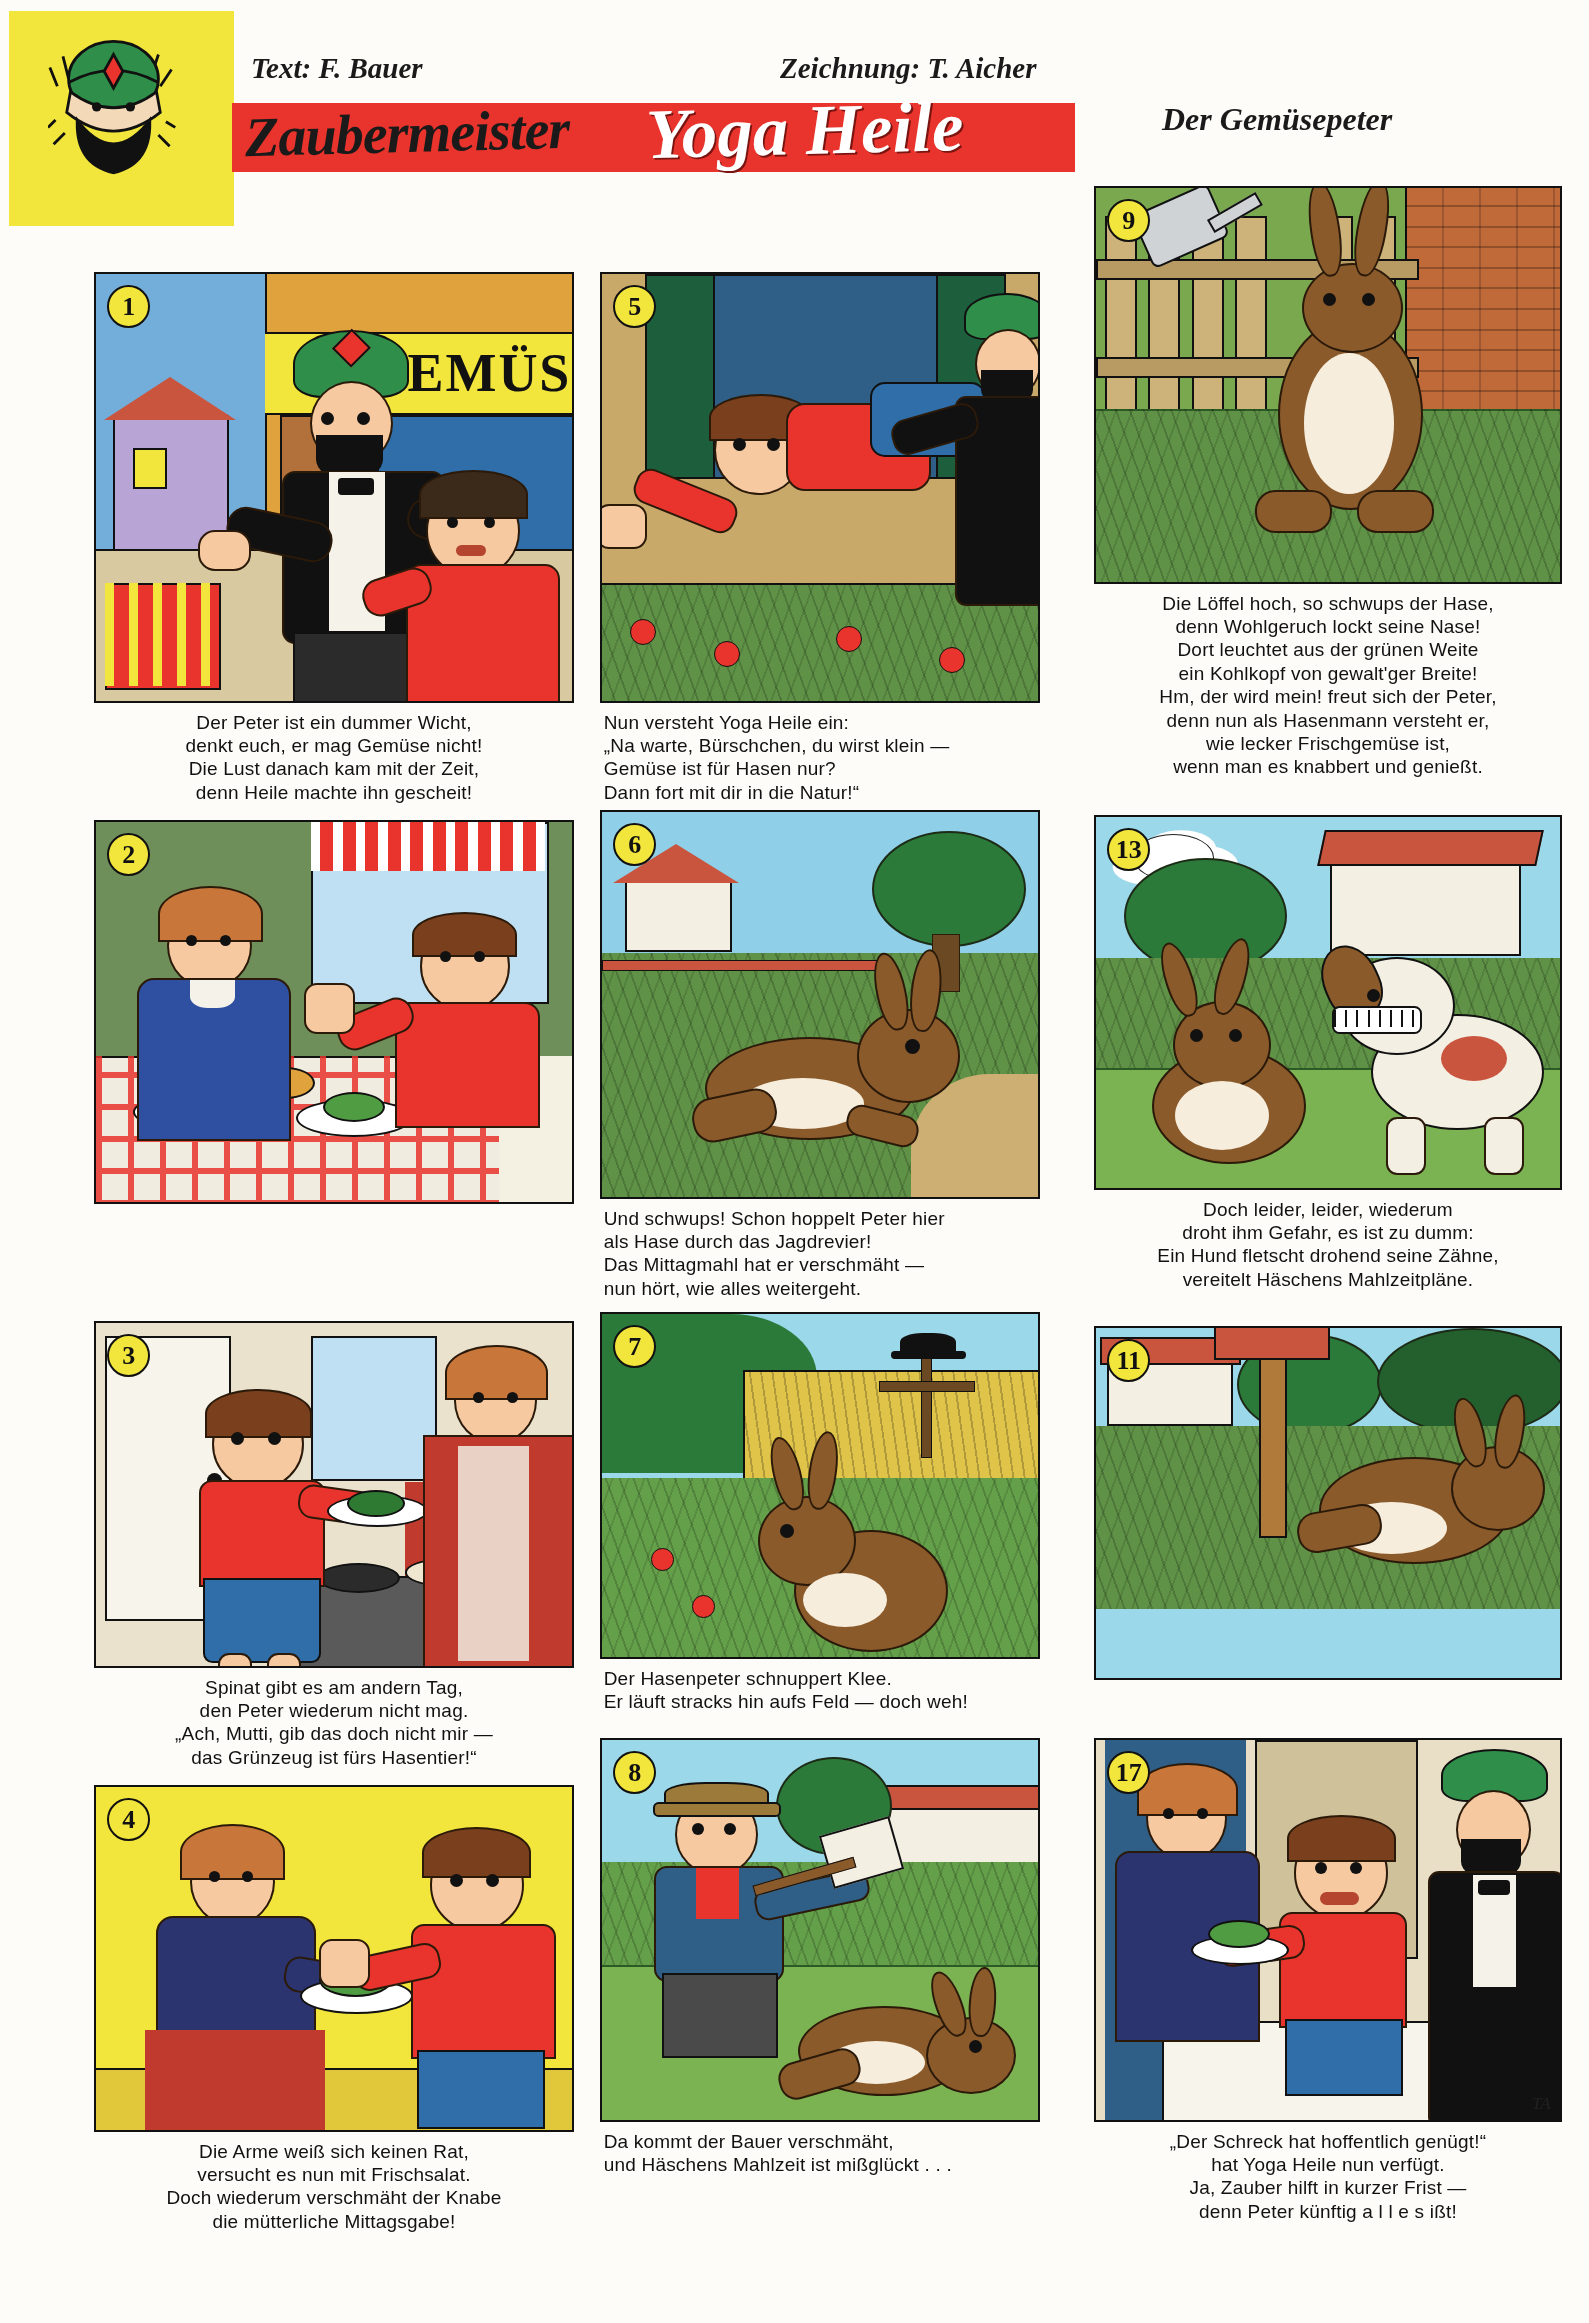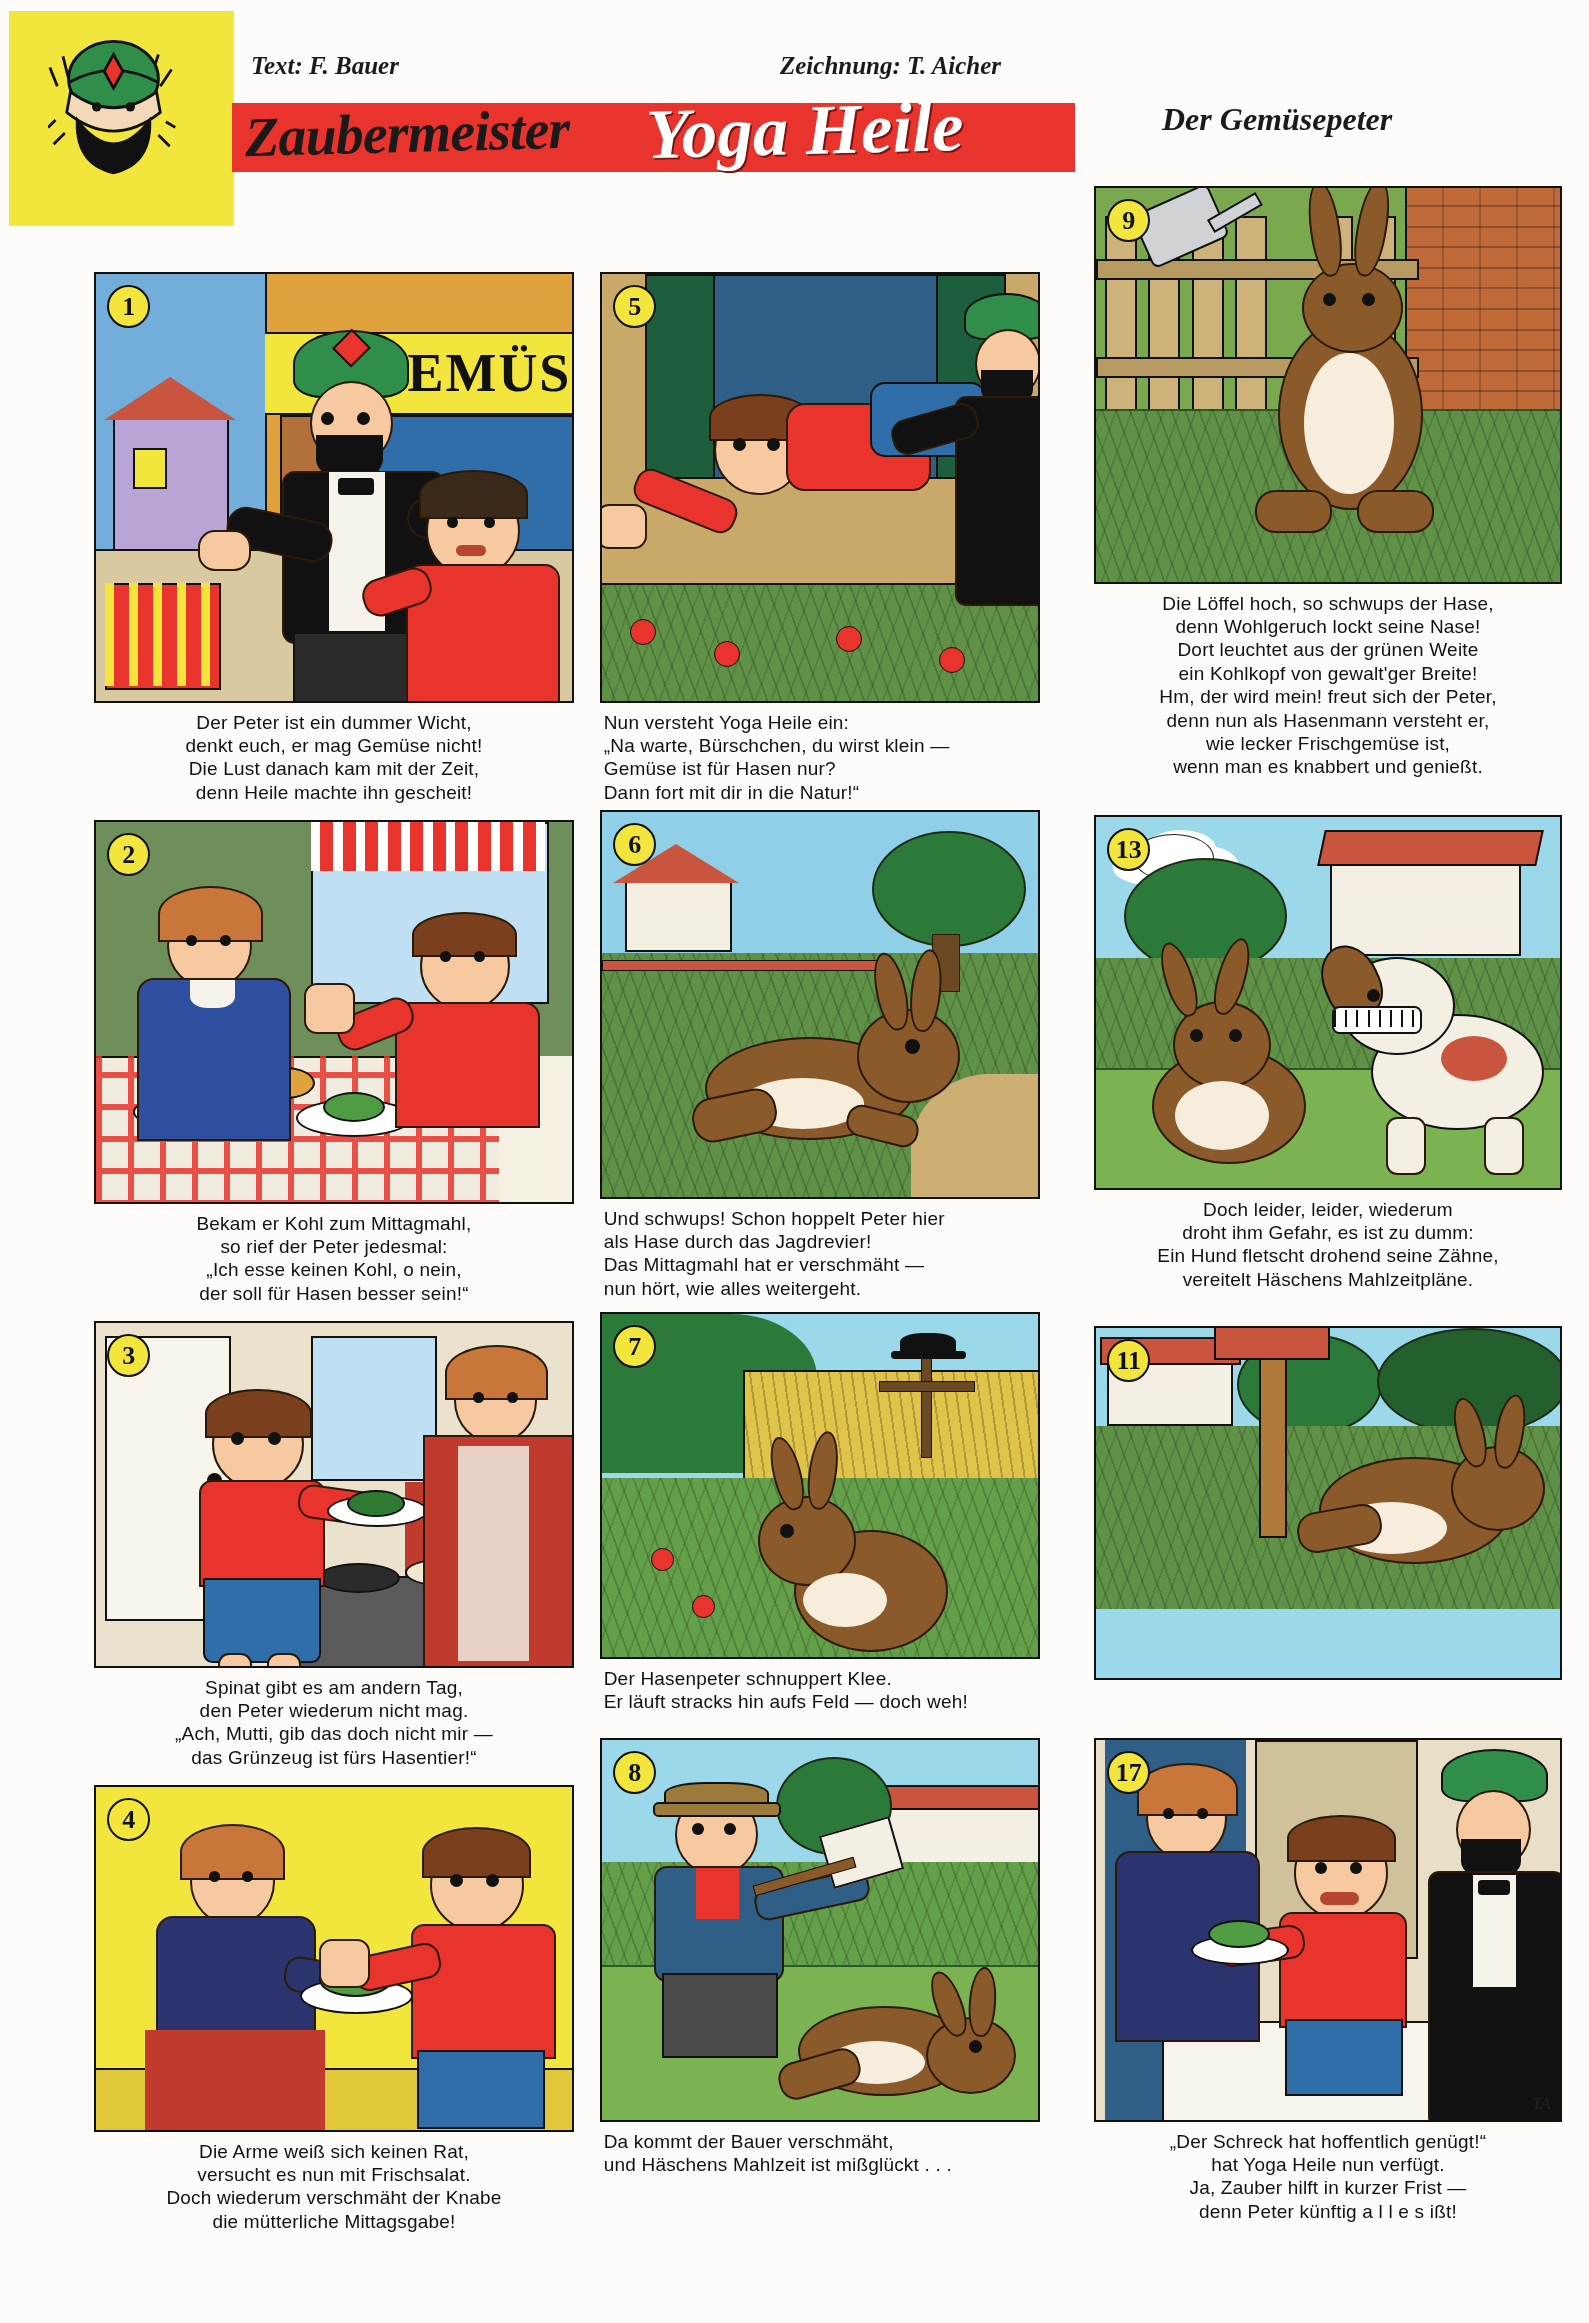--- a/index.html
+++ b/index.html
@@ -38,21 +38,21 @@
   .logo-turban {
     position: absolute;
     left: 39px; top: 19px;
     width: 131px; height: 178px;
   }
   .credit-text {
     position: absolute;
     font-family: "Liberation Serif", serif;
     font-style: italic;
     font-weight: bold;
-    font-size: 25px;
+    font-size: 29px;
     color: #1a1a1a;
     white-space: nowrap;
   }
   .credit-author { left: 251px; top: 52px; }
   .credit-artist { left: 780px; top: 52px; }
 
   .title-banner {
     position: absolute;
     left: 232px; top: 103px;
     width: 843px; height: 69px;
@@ -294,24 +294,20 @@
           <div class="hair" style="left:54px;top:0;width:101px;height:41px;background:#7a3f1d;border-radius:50% 50% 0 0;"></div>
           <div class="lay" style="left:82px;top:39px;width:11.2px;height:11.2px;background:#111;border-radius:50%;"></div>
           <div class="lay" style="left:116px;top:39px;width:11.2px;height:11.2px;background:#111;border-radius:50%;"></div>
           <div class="torso" style="left:37px;top:90px;width:141px;height:122px;background:#e8342c;border-radius:15px 15px 0 0;"></div>
           <div class="limb" style="left:-22.5px;top:94px;width:75px;height:32px;background:#e8342c;border-radius:17px;transform:rotate(-22deg);"></div>
           <div class="limb" style="left:-54px;top:71px;width:47px;height:47px;background:#f6c9a0;border-radius:13px;"></div>
         </div>
 
         <div class="panel-num">2</div>
       </div>
-      <div class="caption">Bekam er Kohl zum Mittagmahl,
-so rief der Peter jedesmal:
-„Ich esse keinen Kohl, o nein,
-der soll für Hasen besser sein!“</div>
     </div>
 
     <div class="panel-block" style="left:0; top:1321px; width:480px;">
       <div class="panel" style="width:480px;height:347px;background:#efe7d2;">
         <div class="lay" style="left:0;top:0;width:480px;height:347px;background:#eae2cd;"></div>
         <div class="lay" style="left:9.4px;top:13px;width:122px;height:281px;background:#f7f4ec;border:2.8px solid #111;"></div>
         <div class="lay" style="left:111px;top:150px;width:15px;height:15px;background:#111;border-radius:50%;"></div>
         <div class="lay" style="left:215px;top:13px;width:122px;height:141px;background:#bfe0f2;border:2.8px solid #111;"></div>
         <div class="lay" style="left:309px;top:159px;width:171px;height:187px;background:#c03a2d;"></div>
 

